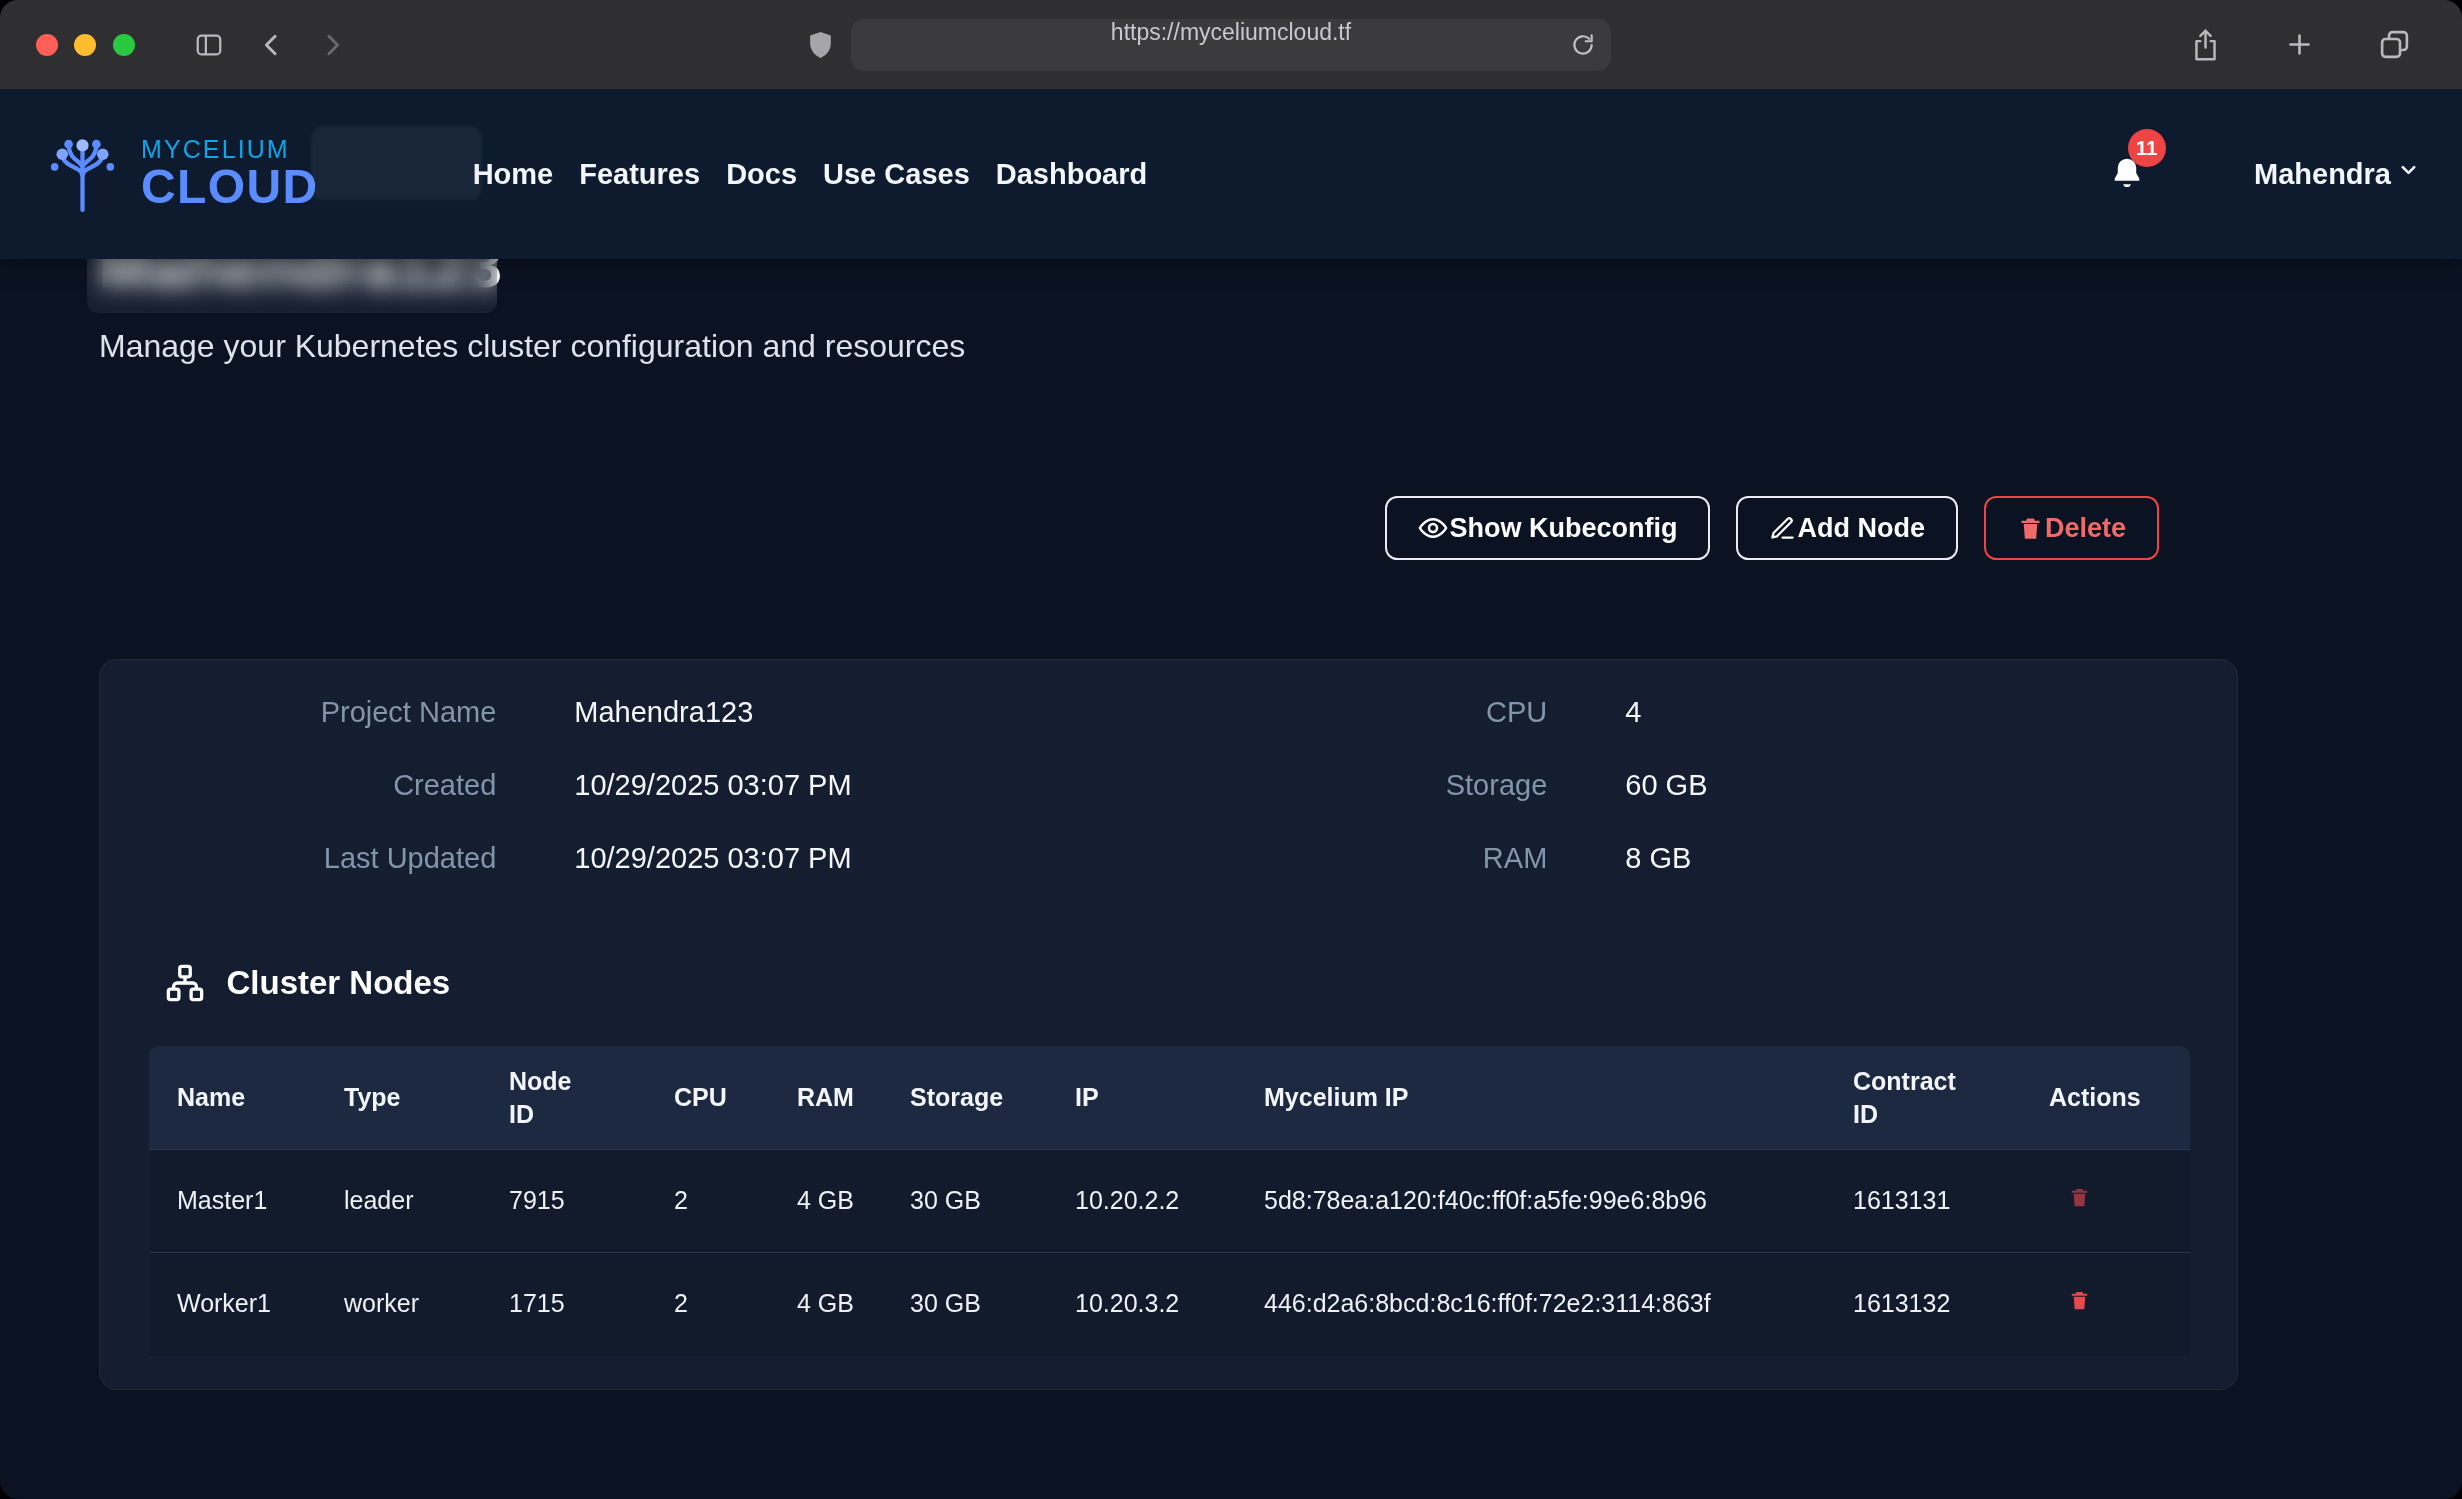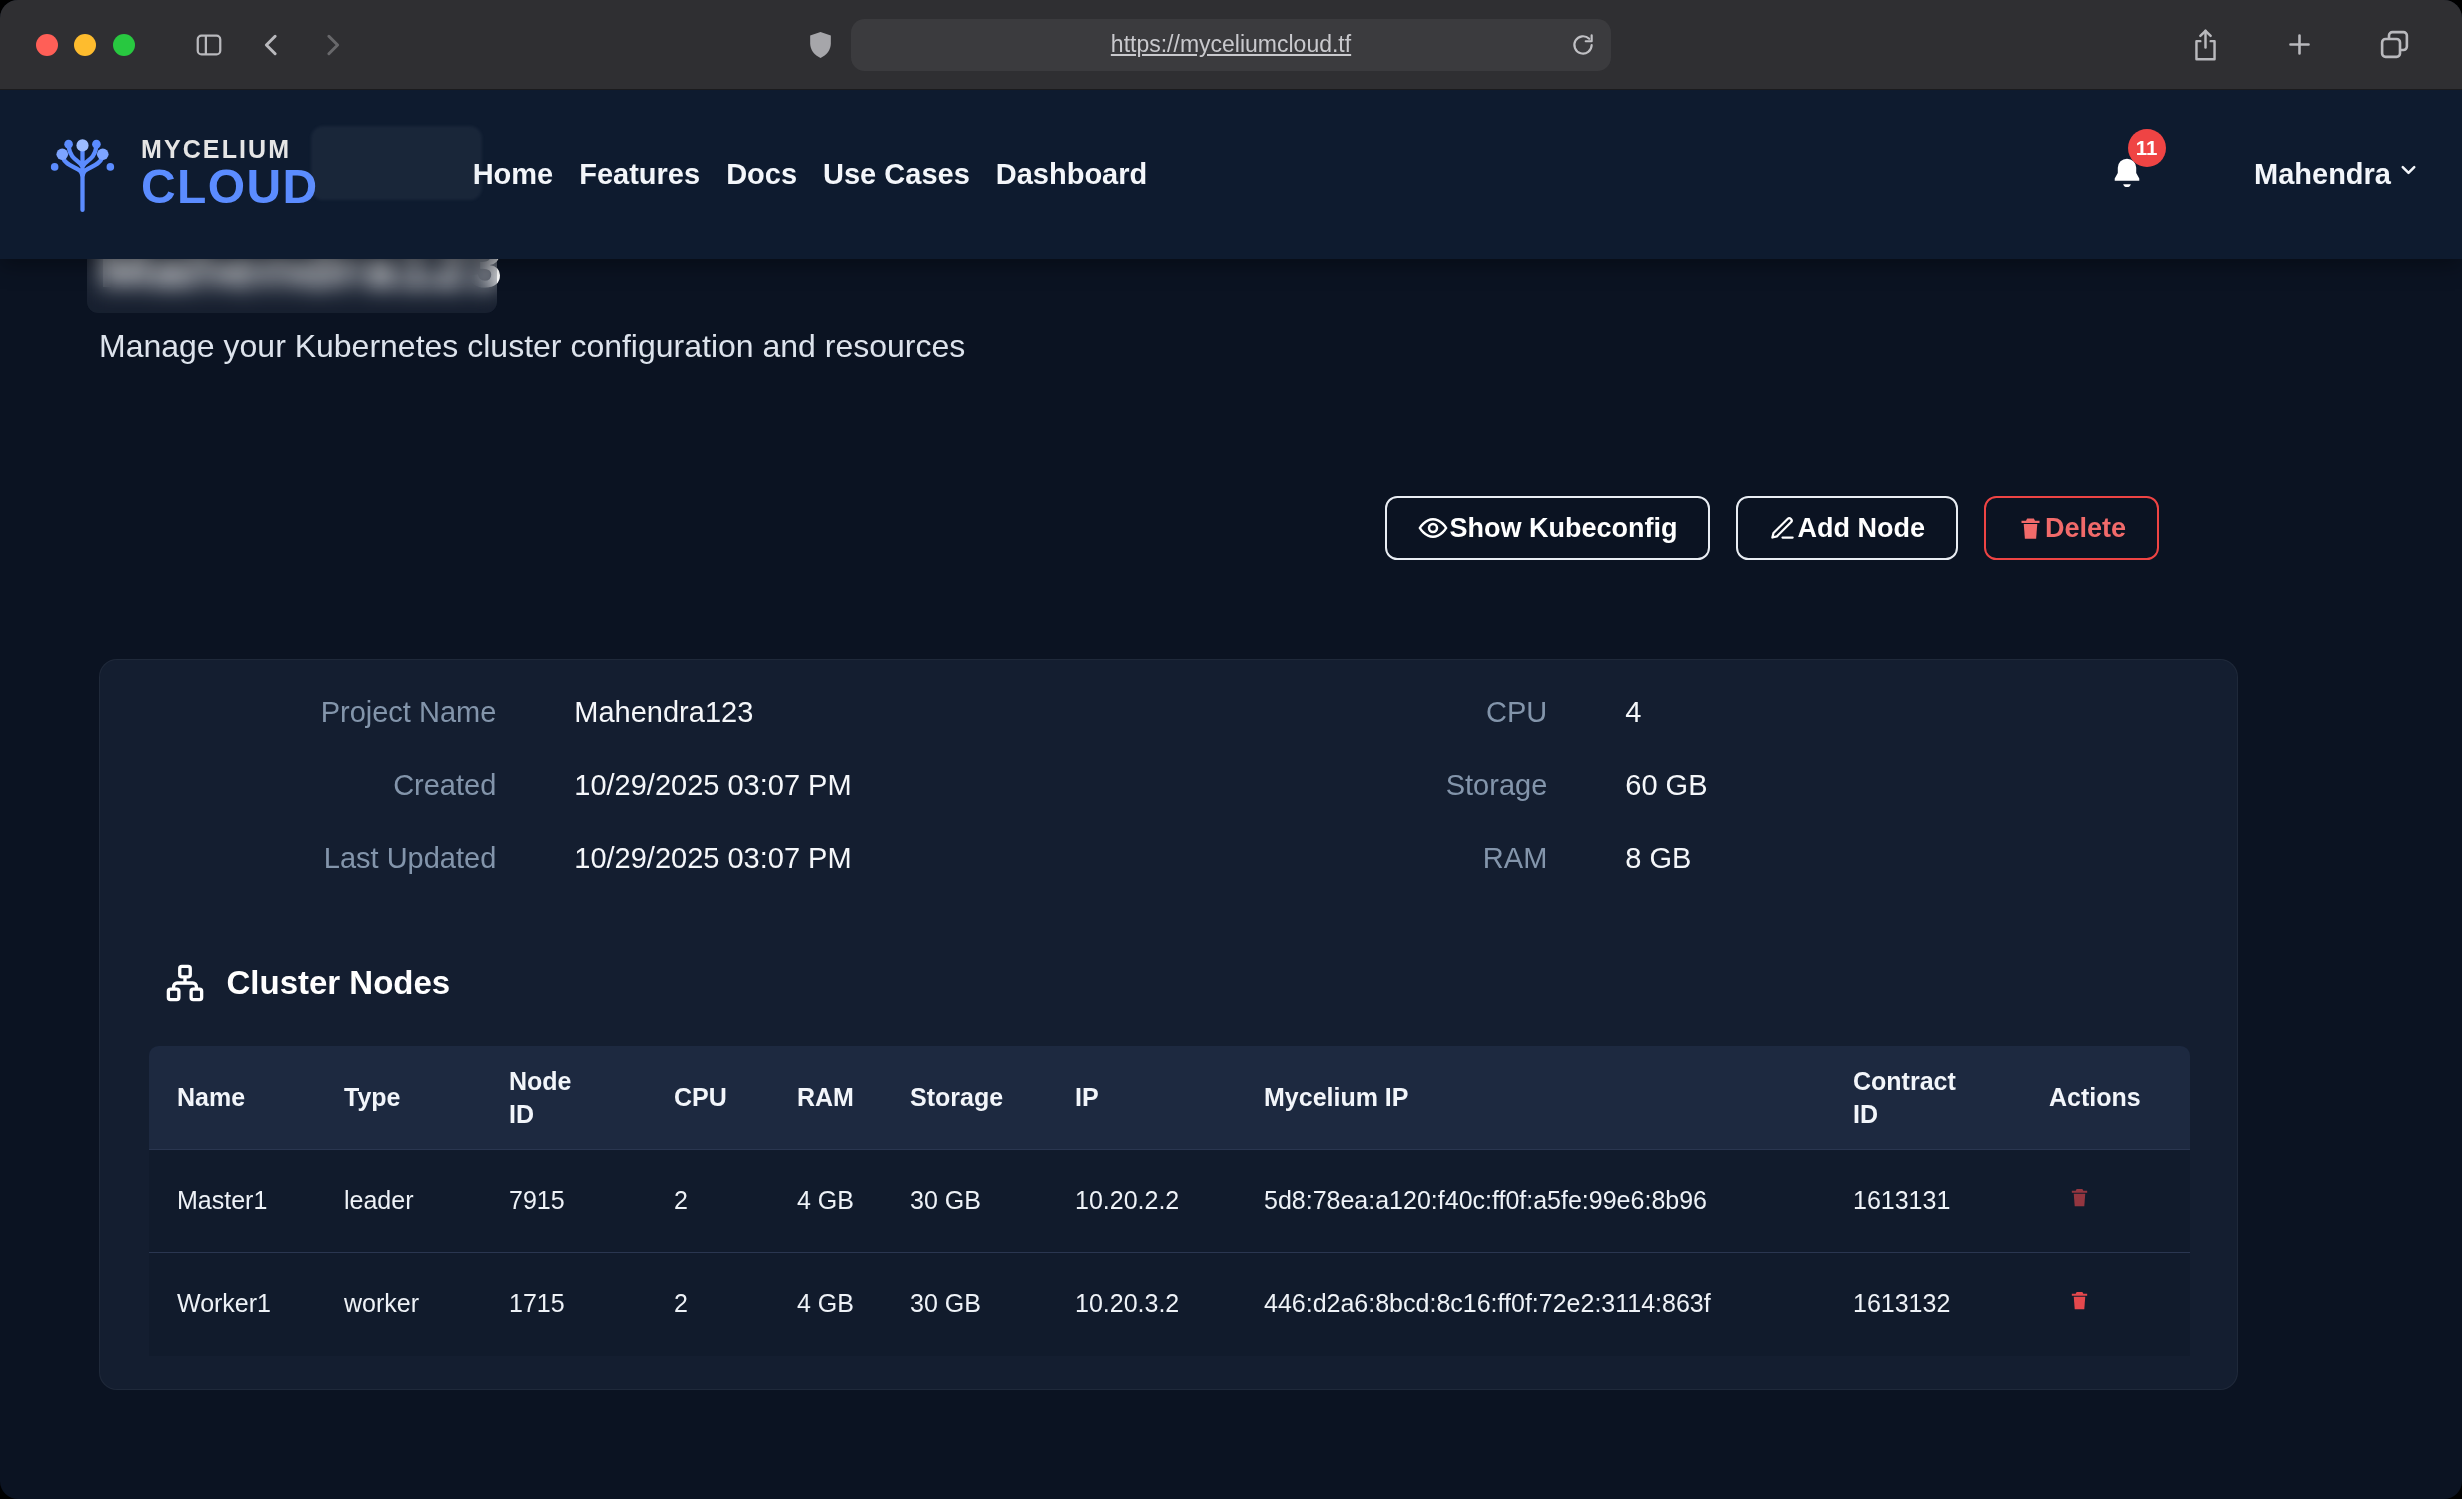--- a/index.html
+++ b/index.html
@@ -18,35 +18,35 @@
   }
   .traffic { display:flex; gap:16.4px; margin-right:41px; }
   .tl { width:22px; height:22px; border-radius:50%; display:inline-block; }
   .tl.red{ background:#ff5f57; } .tl.yellow{ background:#febc2e; } .tl.green{ background:#28c840; }
   .chrome-btn { background:none; border:none; padding:0; margin:0 15px; color:#b9b9bd; display:flex; align-items:center; cursor:default; }
   .chrome-btn.dim { color:#68686b; }
   .chrome svg { display:block; }
   .urlbar {
     position:absolute; left:50%; top:50%; transform:translate(-50%,-50%);
     width:760px; height:52px; background:#3b3b3e; border-radius:13.7px;
-    display:flex; align-items:center; justify-content:center; color:#c9c9cd; font-size:23px;text-decoration:underline;
+    display:flex; align-items:flex-start; justify-content:center; color:#c9c9cd; font-size:23px;
   }
   .urlbar .reload { position:absolute; right:15px; top:50%; transform:translateY(-50%); color:#c0c0c4; }
   .shield-wrap { position:absolute; left:805px; top:50%; transform:translateY(-50%); color:#a6a6aa; }
   .chrome-right { margin-left:auto; display:flex; align-items:center; gap:33px; }
 
   
   .navbar {
     height:169px; background:#0e1b2f; display:flex; align-items:center;
     padding:0 42px; position:relative; z-index:10;
     box-shadow:0 6.8px 20.5px rgba(0,0,0,.35);
   }
   .brand { display:flex; align-items:center; gap:18px; }
   .brand-text { display:flex; flex-direction:column; line-height:1.02; }
-  .brand-1 { color:#e5e5e5; font-weight:bold; font-size:25px; letter-spacing:2.1px; }
+  .brand-1 { color:#0ea5e9; font-weight:normal; font-size:25px; letter-spacing:2.1px; }
   .brand-2 { color:#5b8cff; font-weight:bold; font-size:48px; letter-spacing:1.4px; }
   .nav-links { display:flex; gap:26px; margin-left:154px; }
   .nav-link { color:#f3f6fa; font-size:29px; font-weight:bold; text-decoration:none; cursor:pointer; }
   .nav-smudge {
     position:absolute; left:311px; top:36px; width:171px; height:74px;
     background:rgba(170,180,200,.07); border-radius:12.3px; filter:blur(1.4px);
   }
   .nav-right { margin-left:auto; display:flex; align-items:center; gap:109px; }
   .bell-wrap { position:relative; color:#ffffff; cursor:pointer; }
   .badge {

